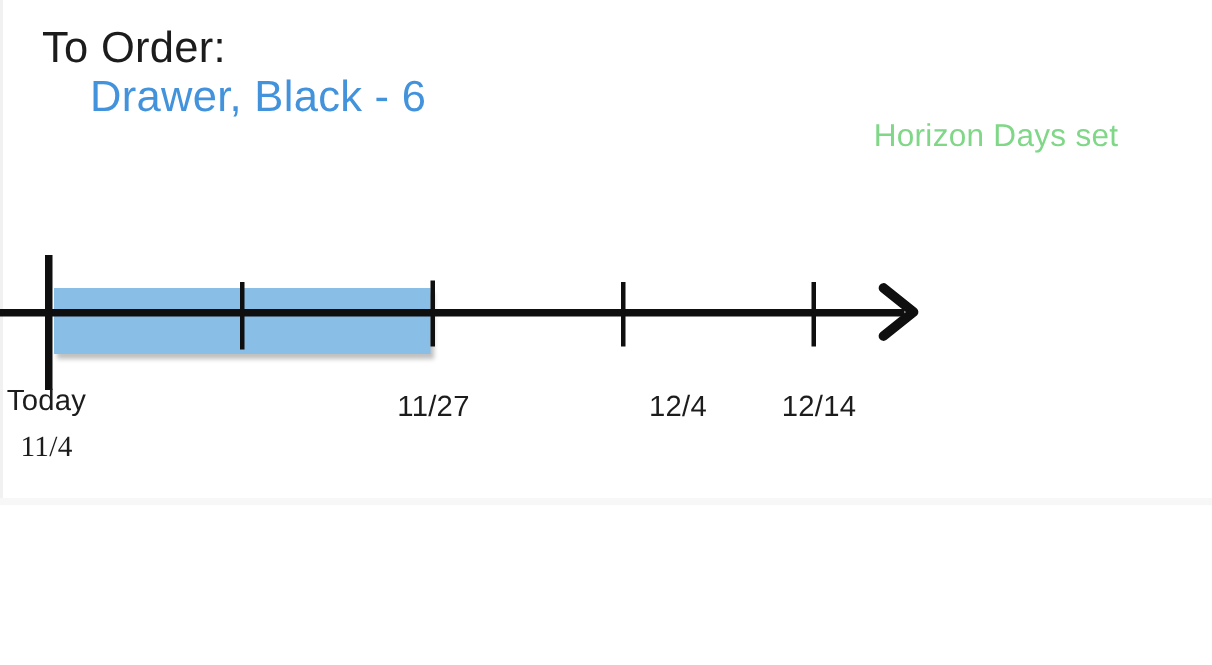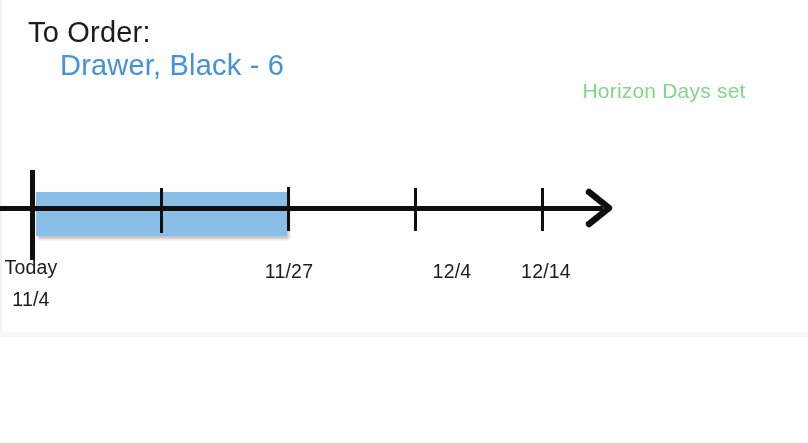--- a/index.html
+++ b/index.html
@@ -40,21 +40,21 @@
   .tick-1124  { left:287px; top:187px; width:3px; height:44px; }
   .tick-124   { left:414px; top:188px; width:3px; height:43px; }
   .tick-1214  { left:541px; top:188px; width:3px; height:43px; }
 
   .tlabel {
     position:absolute; transform:translateX(-50%);
     font-size:19.5px; color:var(--text-black);
     letter-spacing:0.2px; white-space:nowrap;
   }
   .lbl-today { left:31px;  top:256px;text-align:right; }
-  .lbl-114   { left:31px;  top:288px; }
+  .lbl-114   { left:31px;  top:288px;font-family:Liberation Serif, serif; }
   .lbl-1124  { left:289px; top:260px; }
   .lbl-124   { left:452px; top:260px; }
   .lbl-1214  { left:512px; top:260px;margin-left:34px; }
 </style>
 </head>
 <body>
 
 <div class="canvas">
   <div class="edge-left"></div>
   <div class="edge-bottom"></div>

